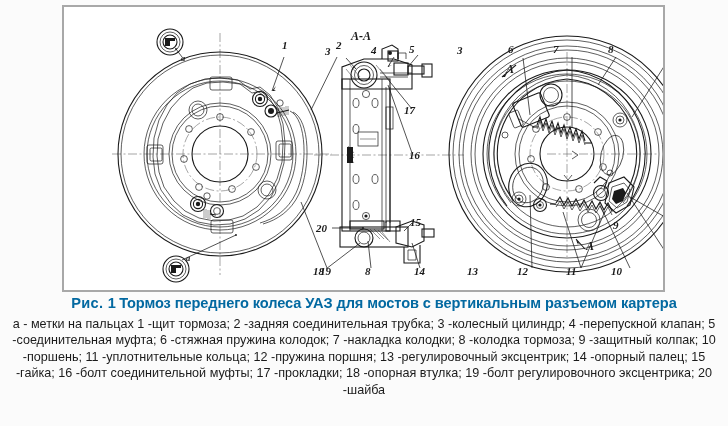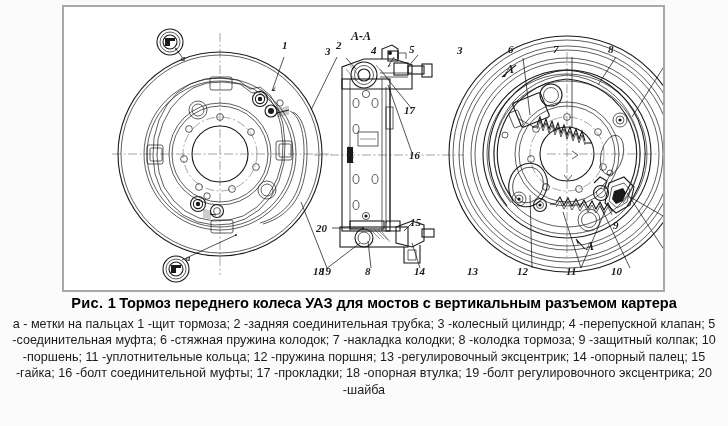--- a/index.html
+++ b/index.html
@@ -46,21 +46,21 @@
     top: 294px;
     width: 728px;
     text-align: center;
   }
   .caption-title {
     font-size: 14.6px;
     font-weight: bold;
     line-height: 19px;
     letter-spacing: -0.1px;
     white-space: nowrap;
-    color: #000000;
+    color: #0369a1;
     padding-left: 20px;
   }
   .caption-title .fig-no {
     letter-spacing: 0.3px;
     margin-right: 3px;
   }
   .caption-legend {
     margin-top: 3px;
     font-size: 12.6px;
     line-height: 16.4px;

